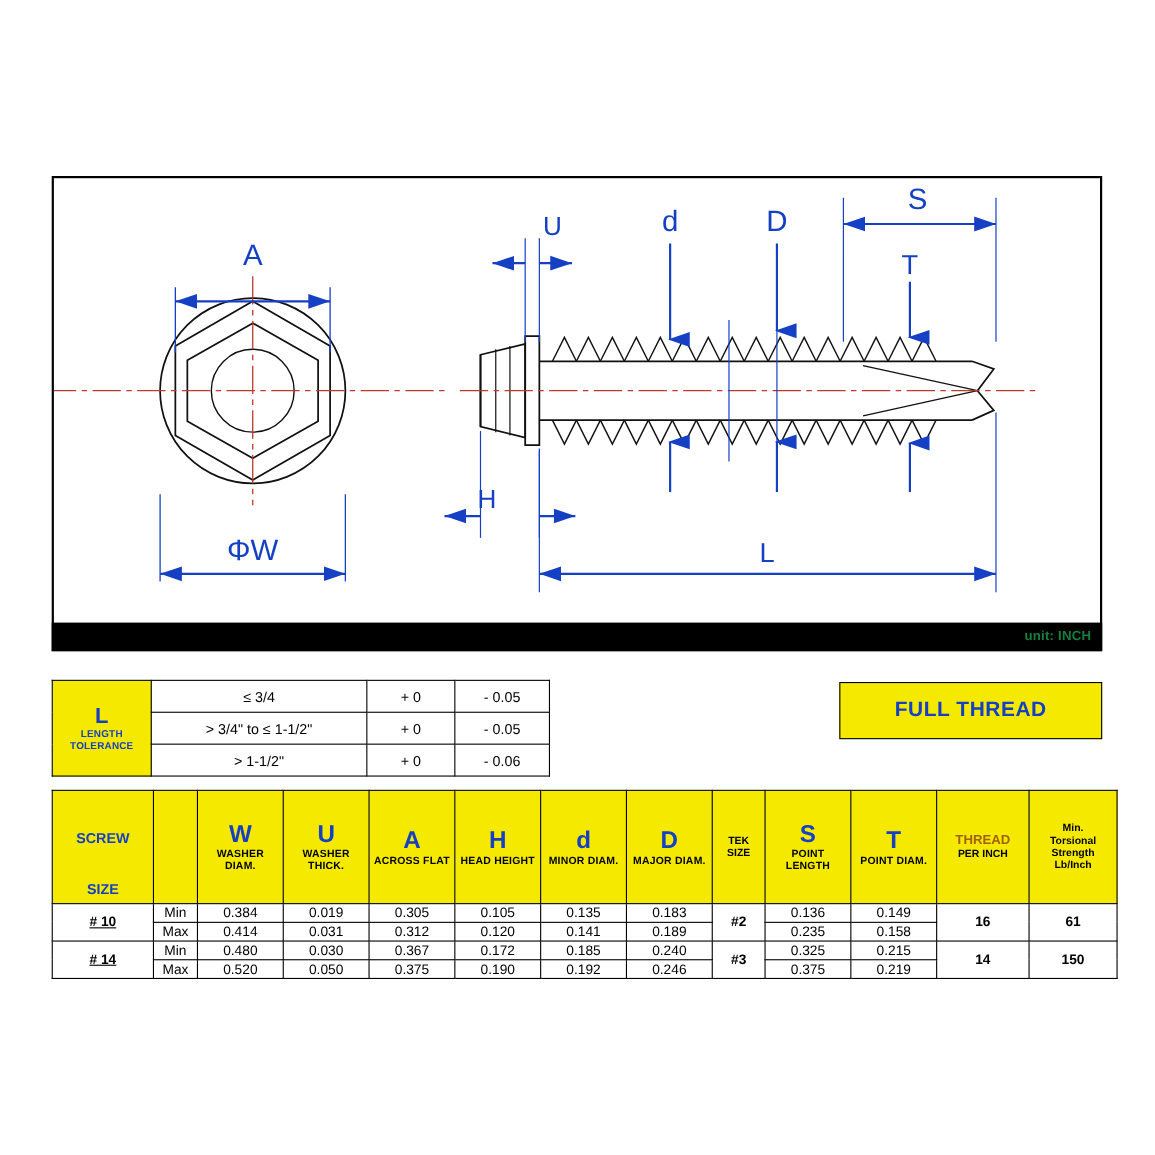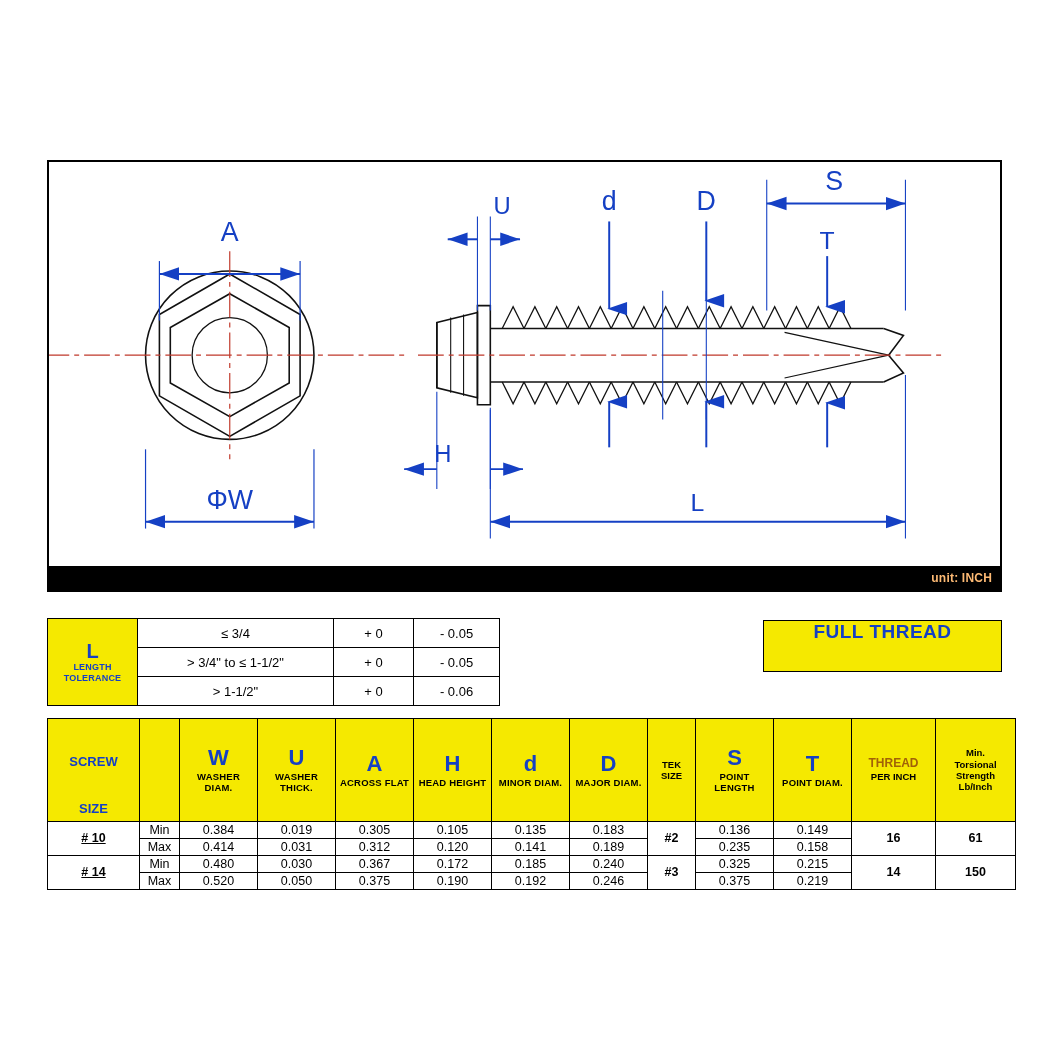--- a/index.html
+++ b/index.html
@@ -39,21 +39,21 @@
     top: 566px;
     width: 955px;
     height: 26px;
     background: #000;
     box-sizing: border-box;
   }
   #unit-label {
     position: absolute;
     right: 10px;
     top: 5px;
-    color: #fdba74;
+    color: #15803d;
     font-size: 12px;
     font-weight: bold;
     letter-spacing: .2px;
   }
 
   
   #tolerance-table {
     position: absolute;
     left: 47px;
     top: 618px;
@@ -96,20 +96,21 @@
   #full-thread-box {
     position: absolute;
     left: 763px;
     top: 620px;
     width: 239px;
     height: 52px;
     background: #f5e900;
     border: 1px solid #000;
     box-sizing: border-box;
     display: flex;
+    align-items: center;
     justify-content: center;
   }
   #full-thread-label {
     font-size: 19px;
     font-weight: bold;
     color: #1540c4;
     letter-spacing: .5px;
   }
 
   

